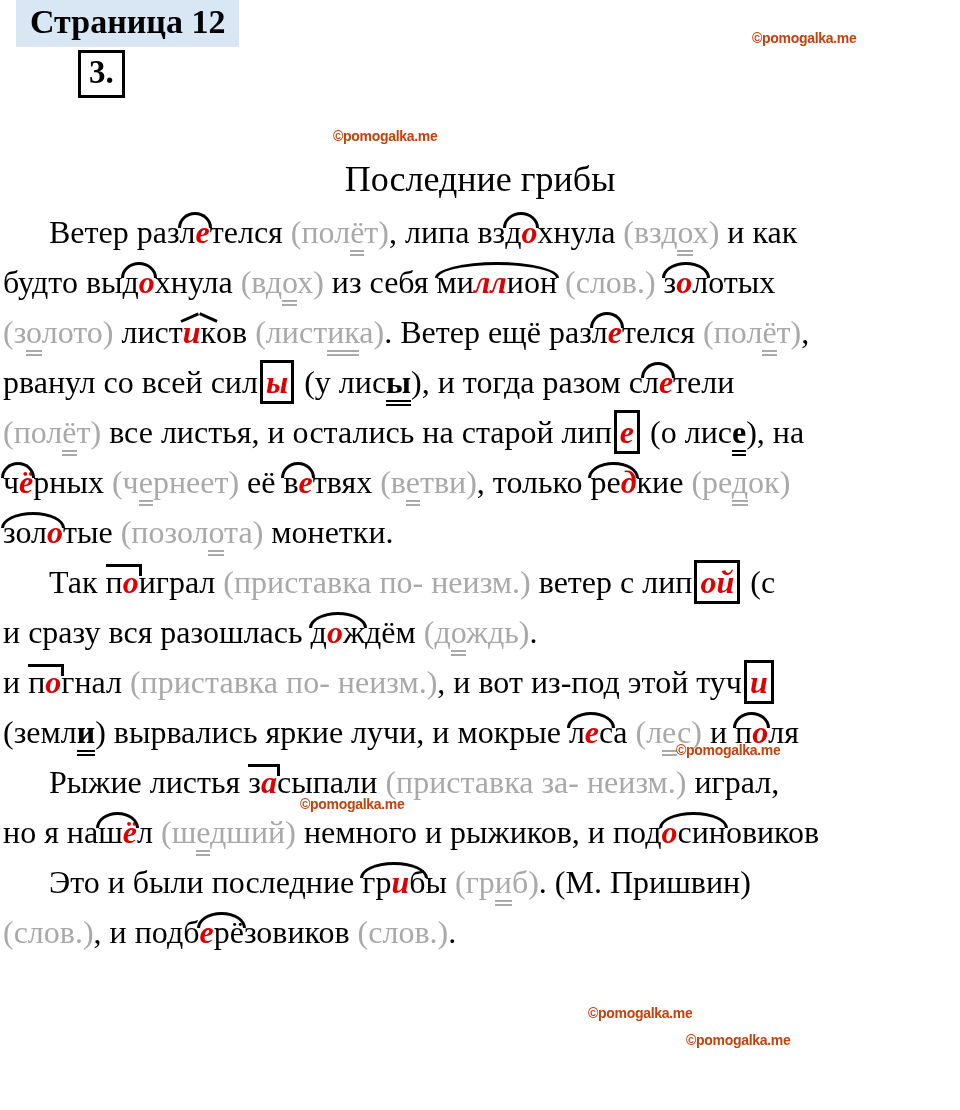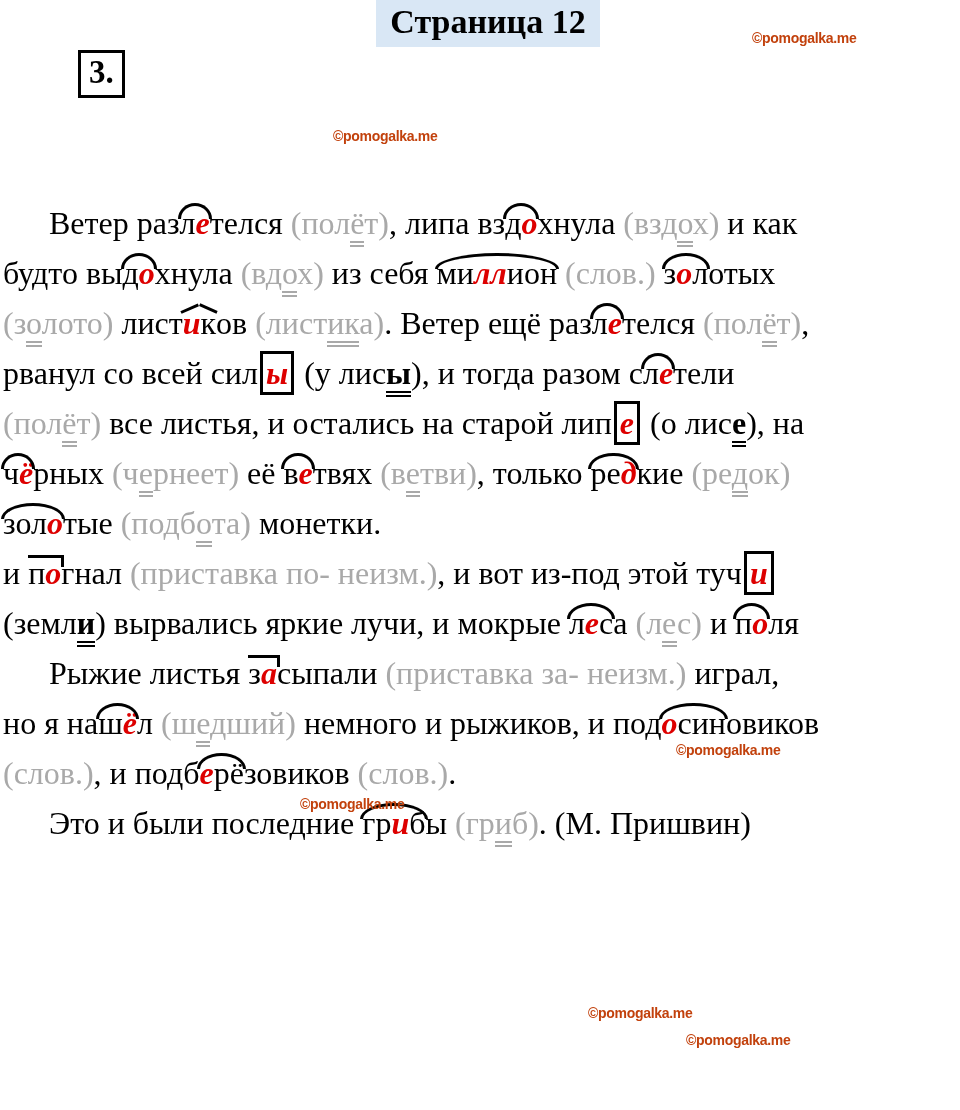--- a/index.html
+++ b/index.html
@@ -1,37 +1,37 @@
 <!DOCTYPE html>
 <html lang="ru" style="--red: #dd0000; --gray: #a9a9a9; --hl: #d9e7f5;"><head>
 <meta charset="utf-8">
 <style>
   html,body{margin:0;padding:0;background:#fff;}
   .page{position:relative;width:960px;height:1110px;background:#fff;overflow:hidden;
         font-family:"Liberation Serif",serif;color:#000;}
 
-  .header-title{position:absolute;top:3px;left:16px;right:0;text-align:center;
+  .header-title{position:absolute;top:3px;left:16px;right:0;
         font-size:34px;font-weight:bold;}
   .header-title .hl{background:var(--hl,#d9e7f5);padding:4px 14px 7px;}
 
   .exercise{position:absolute;left:78px;top:50px;border:3px solid #000;
         padding:0 8px 4px;font-size:33px;font-weight:bold;line-height:38px;}
 
   .wm{position:absolute;font-family:"Liberation Sans",sans-serif;font-weight:bold;
         font-size:14px;color:#c2410c;letter-spacing:-0.3px;white-space:nowrap;}
   .wm-1{left:752px;top:30px;}
   .wm-2{left:333px;top:128px;}
   .wm-3{left:676px;top:742px;}
   .wm-4{left:300px;top:796px;}
   .wm-5{left:588px;top:1005px;}
   .wm-6{left:686px;top:1032px;}
 
   .doc-title{position:absolute;top:158px;left:0;right:0;text-align:center;font-size:36px;}
 
-  .content{position:absolute;top:198px;left:3px;width:954px;}
+  .content{position:absolute;top:207px;left:3px;width:954px;}
   .line{height:50px;line-height:50px;font-size:32px;white-space:nowrap;}
   .line.indent{padding-left:46px;}
 
   .gray{color:var(--gray,#a9a9a9);}
   .red{color:var(--red,#dd0000);font-weight:bold;font-style:italic;}
   .b{font-weight:bold;}
   .u{border-bottom:6px double currentColor;}
 
   .mark{position:relative;display:inline-block;line-height:50px;}
   .mark.arc::before{content:"";position:absolute;left:-2px;right:-2px;top:5px;height:13px;
@@ -48,32 +48,35 @@
 </head>
 <body>
 
 <div class="page">
   <div class="header-title">
     <span class="hl">Страница 12</span>
   </div>
   <div class="wm wm-1">©pomogalka.me</div>
   <div class="exercise">3.</div>
   <div class="wm wm-2">©pomogalka.me</div>
+  <div class="doc-title">Последние грибы</div>
   <div class="content" id="content">
       <div class="line indent"><span>Ветер раз</span><span class="mark arc"><span>л</span><span class="red">е</span></span><span>телся </span><span class="gray">(пол</span><span class="gray u">ё</span><span class="gray">т)</span><span>, липа вз</span><span class="mark arc"><span>д</span><span class="red">о</span></span><span>хнула </span><span class="gray">(взд</span><span class="gray u">о</span><span class="gray">х)</span><span> и как</span></div>
       <div class="line"><span>будто вы</span><span class="mark arc"><span>д</span><span class="red">о</span></span><span>хнула </span><span class="gray">(вд</span><span class="gray u">о</span><span class="gray">х)</span><span> из себя </span><span class="mark arc"><span>ми</span><span class="red">лл</span><span>ион</span></span><span> </span><span class="gray">(слов.)</span><span> </span><span class="mark arc"><span>з</span><span class="red">о</span><span>л</span></span><span>отых</span></div>
       <div class="line"><span class="gray">(з</span><span class="gray u">о</span><span class="gray">лото)</span><span> лист</span><span class="mark caret"><span class="red">и</span><span>к</span></span><span>ов </span><span class="gray">(лист</span><span class="gray u">ик</span><span class="gray">а)</span><span>. Ветер ещё раз</span><span class="mark arc"><span>л</span><span class="red">е</span></span><span>телся </span><span class="gray">(пол</span><span class="gray u">ё</span><span class="gray">т)</span><span>,</span></div>
       <div class="line"><span>рванул со всей сил</span><span class="mark box"><span class="red">ы</span></span><span> (у лис</span><span class="u b">ы</span><span>), и тогда разом с</span><span class="mark arc"><span>л</span><span class="red">е</span></span><span>тели</span></div>
       <div class="line"><span class="gray">(пол</span><span class="gray u">ё</span><span class="gray">т)</span><span> все листья, и остались на старой лип</span><span class="mark box"><span class="red">е</span></span><span> (о лис</span><span class="u b">е</span><span>), на</span></div>
       <div class="line"><span class="mark arc"><span>ч</span><span class="red">ё</span></span><span>рных </span><span class="gray">(ч</span><span class="gray u">е</span><span class="gray">рнеет)</span><span> её </span><span class="mark arc"><span>в</span><span class="red">е</span></span><span>твях </span><span class="gray">(в</span><span class="gray u">е</span><span class="gray">тви)</span><span>, только </span><span class="mark arc"><span>ре</span><span class="red">д</span></span><span>кие </span><span class="gray">(ре</span><span class="gray u">д</span><span class="gray">ок)</span></div>
-      <div class="line"><span class="mark arc"><span>зол</span><span class="red">о</span></span><span>тые </span><span class="gray">(подб</span><span class="gray u">о</span><span class="gray">та)</span><span> монетки.</span></div>
+      <div class="line"><span class="mark arc"><span>зол</span><span class="red">о</span></span><span>тые </span><span class="gray">(позол</span><span class="gray u">о</span><span class="gray">та)</span><span> монетки.</span></div>
+      <div class="line indent"><span>Так </span><span class="mark pre"><span>п</span><span class="red">о</span></span><span>играл </span><span class="gray">(приставка по- неизм.)</span><span> ветер с лип</span><span class="mark box"><span class="red">ой</span></span><span> (с</span></div>
+      <div class="line"><span>и сразу вся разошлась </span><span class="mark arc"><span>д</span><span class="red">о</span><span>ж</span></span><span>дём </span><span class="gray">(д</span><span class="gray u">о</span><span class="gray">ждь)</span><span>.</span></div>
       <div class="line"><span>и </span><span class="mark pre"><span>п</span><span class="red">о</span></span><span>гнал </span><span class="gray">(приставка по- неизм.)</span><span>, и вот из-под этой туч</span><span class="mark box"><span class="red">и</span></span></div>
       <div class="line"><span>(земл</span><span class="u b">и</span><span>) вырвались яркие лучи, и мокрые </span><span class="mark arc"><span>л</span><span class="red">е</span><span>с</span></span><span>а </span><span class="gray">(л</span><span class="gray u">е</span><span class="gray">с)</span><span> и </span><span class="mark arc"><span>п</span><span class="red">о</span></span><span>ля</span></div>
       <div class="line indent"><span>Рыжие листья </span><span class="mark pre"><span>з</span><span class="red">а</span></span><span>сыпали </span><span class="gray">(приставка за- неизм.)</span><span> играл,</span></div>
       <div class="line"><span>но я на</span><span class="mark arc"><span>ш</span><span class="red">ё</span></span><span>л </span><span class="gray">(ш</span><span class="gray u">е</span><span class="gray">дший)</span><span> немного и рыжиков, и под</span><span class="mark arc"><span class="red">о</span><span>син</span></span><span>овиков</span></div>
+      <div class="line indent"><span>Это и были последние </span><span class="mark arc"><span>гр</span><span class="red">и</span><span>б</span></span><span>ы </span><span class="gray">(гр</span><span class="gray u">и</span><span class="gray">б)</span><span>. (М. Пришвин)</span></div>
       <div class="line"><span class="gray">(слов.)</span><span>, и подб</span><span class="mark arc"><span class="red">е</span><span>рё</span></span><span>зовиков </span><span class="gray">(слов.)</span><span>.</span></div>
-      <div class="line indent"><span>Это и были последние </span><span class="mark arc"><span>гр</span><span class="red">и</span><span>б</span></span><span>ы </span><span class="gray">(гр</span><span class="gray u">и</span><span class="gray">б)</span><span>. (М. Пришвин)</span></div>
     </div>
   <div class="wm wm-3">©pomogalka.me</div>
   <div class="wm wm-4">©pomogalka.me</div>
   <div class="wm wm-5">©pomogalka.me</div>
   <div class="wm wm-6">©pomogalka.me</div>
 </div>
 
 </body></html>

